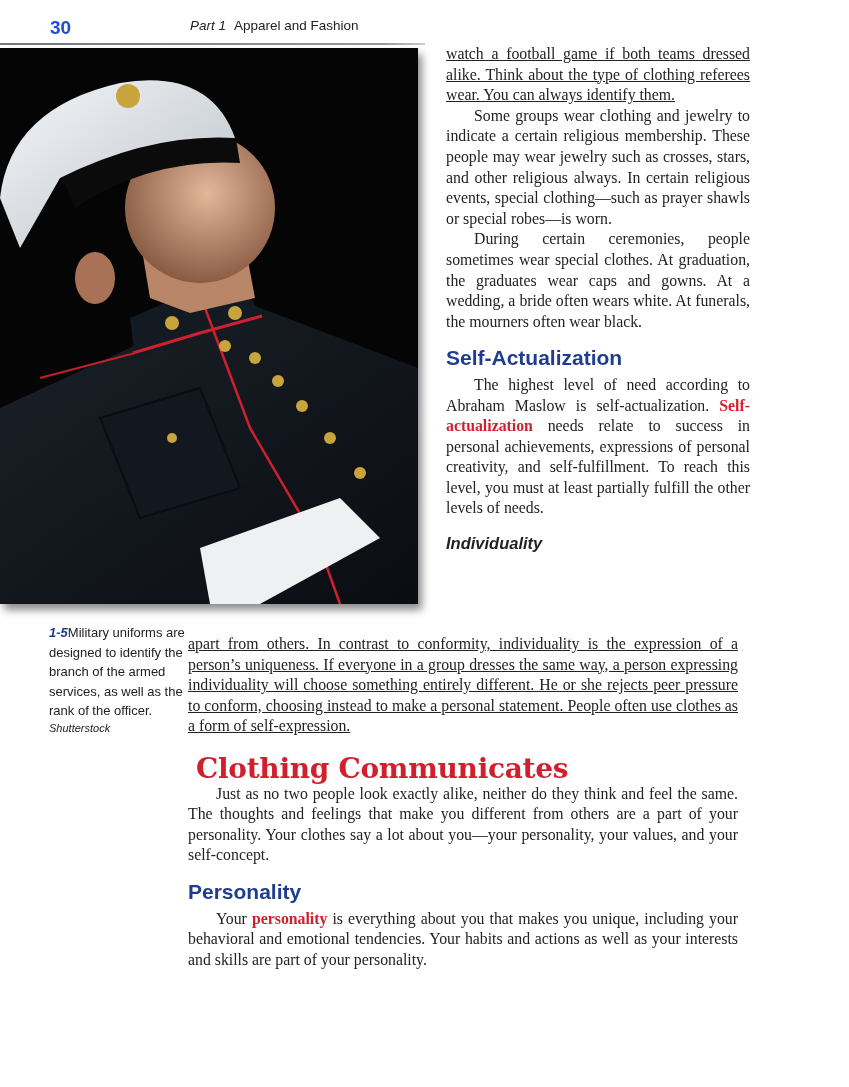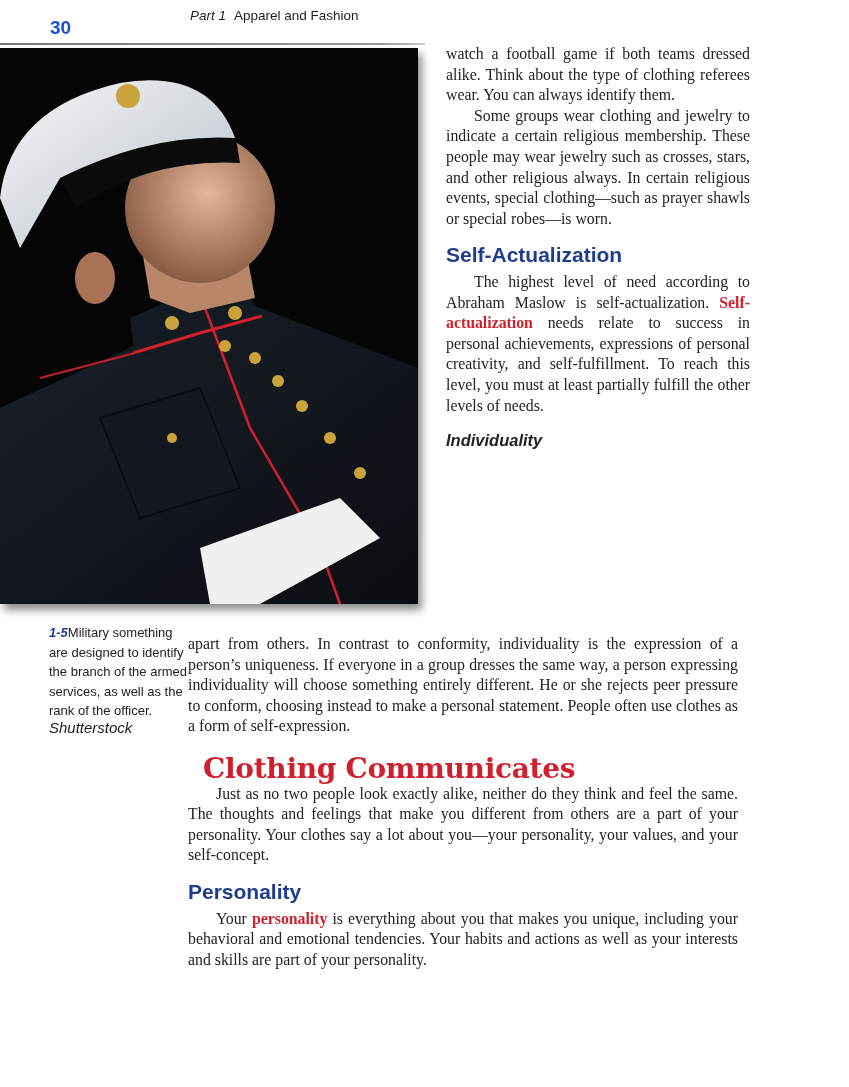--- a/index.html
+++ b/index.html
@@ -2,47 +2,47 @@
 <html><head>
 <meta charset="utf-8">
 <style>
   html, body { margin: 0; padding: 0; background: #ffffff; }
   body { width: 849px; height: 1087px; position: relative; overflow: hidden;
          font-family: "Liberation Serif", "DejaVu Serif", serif; color: #222; }
 
   .running-head { position: absolute; left: 0; top: 0; width: 849px; height: 44px; }
   .page-num { position: absolute; left: 50px; top: 17px; font-family: "Liberation Sans", sans-serif;
               font-weight: bold; font-size: 19px; color: #1d4ed8; }
-  .part-label { position: absolute; left: 190px; top: 8px; font-family: "Liberation Sans", sans-serif;
+  .part-label { position: absolute; left: 190px; top: 18px; font-family: "Liberation Sans", sans-serif;
                 font-size: 13.5px; color: #222; }
   .part-label .part-num { font-style: italic; margin-right: 8px; }
   .head-rule { position: absolute; left: 0; top: 43px; width: 425px; height: 2px;
                background: linear-gradient(to right, #777, #999 90%, #ccc); }
 
   .photo { position: absolute; left: 0; top: 48px; width: 418px; height: 556px;
            box-shadow: 4px 6px 8px rgba(0,0,0,0.45);
            background: #060606; overflow: hidden; }
   .photo svg { display: block; width: 100%; height: 100%; }
 
   .caption { position: absolute; left: 49px; top: 623px; width: 140px;
              font-family: "Liberation Sans", sans-serif; font-size: 13px; line-height: 19.5px; color: #222; }
   .caption .fig-num { font-weight: bold; font-style: italic; color: #1f3d8f; }
-  .caption .credit { display: block; font-style: italic; font-size: 15px; line-height: 14px; }
+  .caption .credit { display: block; font-style: italic; font-size: 11px; line-height: 14px; }
 
   .text { font-size: 15.8px; line-height: 20.6px; text-align: justify; color: #222; }
   .text p { margin: 0; text-indent: 28px; }
-  .text p.noindent { text-indent: 0; }
+  .text p.noindent { text-indent: 0; text-decoration: underline; }
   .term { color: #d0202e; font-weight: bold; }
 
   .col-right { position: absolute; left: 446px; top: 44px; width: 304px; }
   .h2 { font-family: "Liberation Sans", sans-serif; font-weight: bold; color: #1f3d8f; font-size: 21px;
         margin: 0; }
   .h3 { font-family: "Liberation Sans", sans-serif; font-weight: bold; font-style: italic; color: #222;
         font-size: 16.5px; margin: 0; }
-  .h1 { font-family: "DejaVu Serif", serif; color: #d0202e; font-size: 28px; margin: 15px; letter-spacing: -0.3px; }
+  .h1 { font-family: "DejaVu Serif", serif; color: #d0202e; font-size: 28px; margin: 8px; letter-spacing: -0.3px; }
 
   .block { position: absolute; }
 </style>
 </head>
 <body>
 
 <div class="running-head">
   <span class="page-num">30</span>
   <span class="part-label">
     <span class="part-num">Part 1</span><span>Apparel and Fashion</span>
@@ -97,27 +97,28 @@
     <ellipse cx="95" cy="230" rx="20" ry="26" fill="#a97257"></ellipse>
 
     <path d="M60 125 Q150 80 235 85 L240 115 Q150 110 75 160 Z" fill="#0b0b0b"></path>
 
     <path d="M0 150 Q10 60 120 35 Q210 20 235 90 Q150 85 60 130 L20 200 Z" fill="url(#cap)"></path>
     <circle cx="128" cy="48" r="12" fill="#c9a43c"></circle>
   </svg>
 </div>
 
 <div class="caption">
-  <span class="fig-num">1-5</span><span>Military something are designed to identify the branch of the armed services, as well as the rank of the officer.</span>
+  <span class="fig-num">1-5</span><span>Military uniforms are designed to identify the branch of the armed services, as well as the rank of the officer.</span>
   <span class="credit">Shutterstock</span>
 </div>
 
 <div class="col-right text">
   <p class="noindent">watch a football game if both teams dressed alike. Think about the type of clothing referees wear. You can always identify them.</p>
   <p>Some groups wear clothing and jewelry to indicate a certain religious membership. These people may wear jewelry such as crosses, stars, and other religious always. In certain religious events, special clothing—such as prayer shawls or special robes—is worn.</p>
+  <p>During certain ceremonies, people sometimes wear special clothes. At graduation, the graduates wear caps and gowns. At a wedding, a bride often wears white. At funerals, the mourners often wear black.</p>
   <h2 class="h2" style="margin-top:16px;margin-bottom:6px;">Self-Actualization</h2>
   <p><span>The highest level of need according to Abraham Maslow is self-actualization. </span><span class="term">Self-actualization</span><span> needs relate to success in personal achievements, expressions of personal creativity, and self-fulfillment. To reach this level, you must at least partially fulfill the other levels of needs.</span></p>
   <h3 class="h3" style="margin-top:14px;margin-bottom:6px;">Individuality</h3>
 </div>
 
 <div class="block text" style="left:188px; top:634px; width:550px;">
   <p class="noindent">apart from others. In contrast to conformity, individuality is the expression of a person’s uniqueness. If everyone in a group dresses the same way, a person expressing individuality will choose something entirely different. He or she rejects peer pressure to conform, choosing instead to make a personal statement. People often use clothes as a form of self-expression.</p>
   <h1 class="h1" style="margin-top:22px;margin-bottom:4px;">Clothing Communicates</h1>
   <p>Just as no two people look exactly alike, neither do they think and feel the same. The thoughts and feelings that make you different from others are a part of your personality. Your clothes say a lot about you—your personality, your values, and your self-concept.</p>
   <h2 class="h2" style="margin-top:16px;margin-bottom:6px;">Personality</h2>

